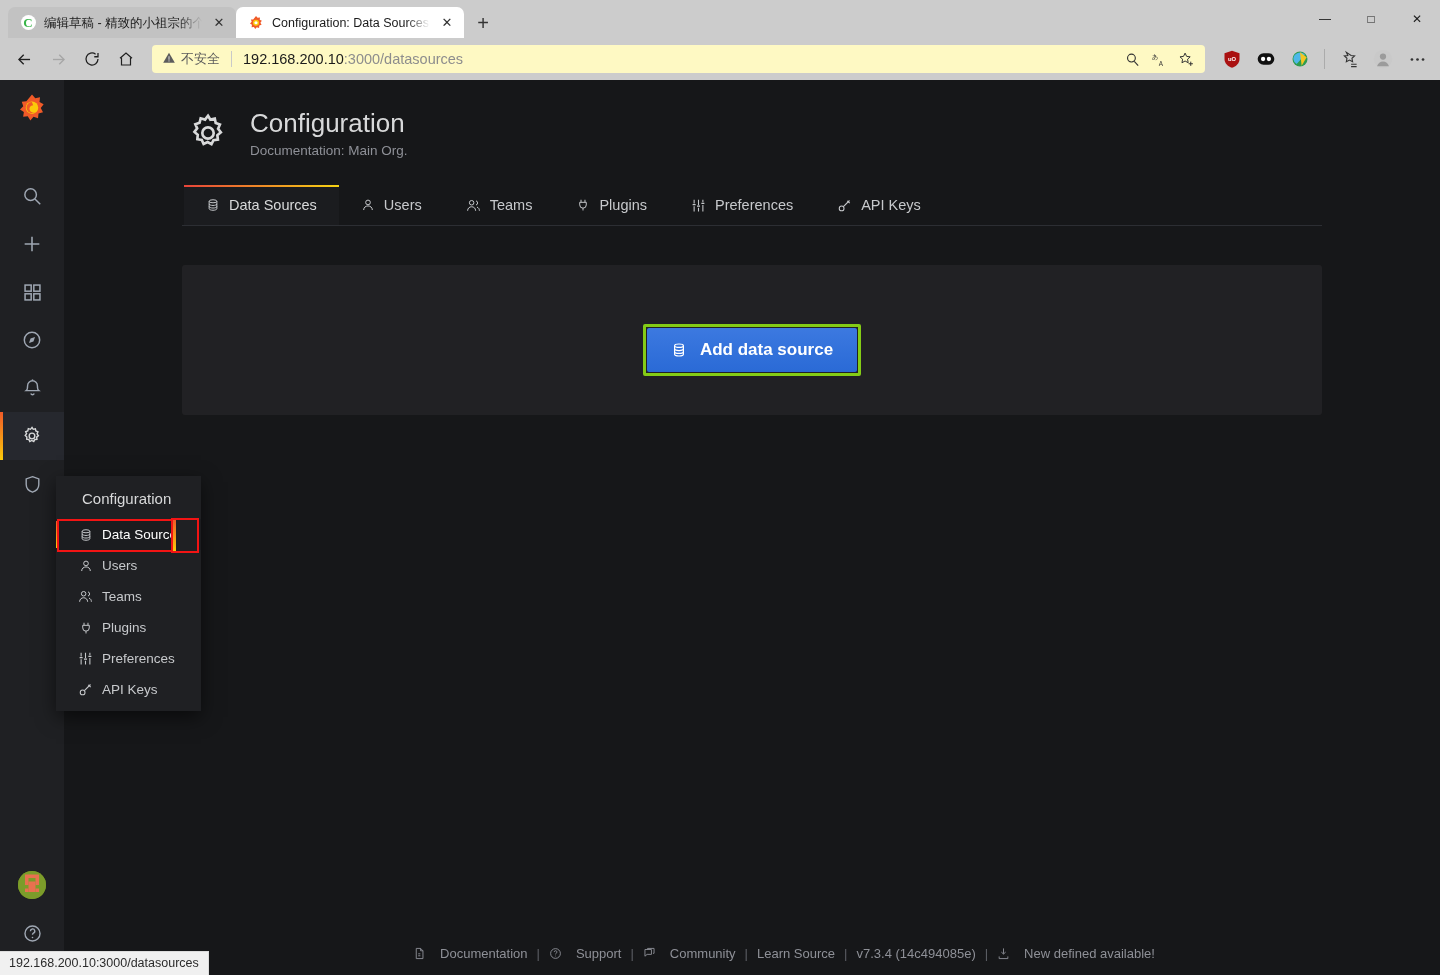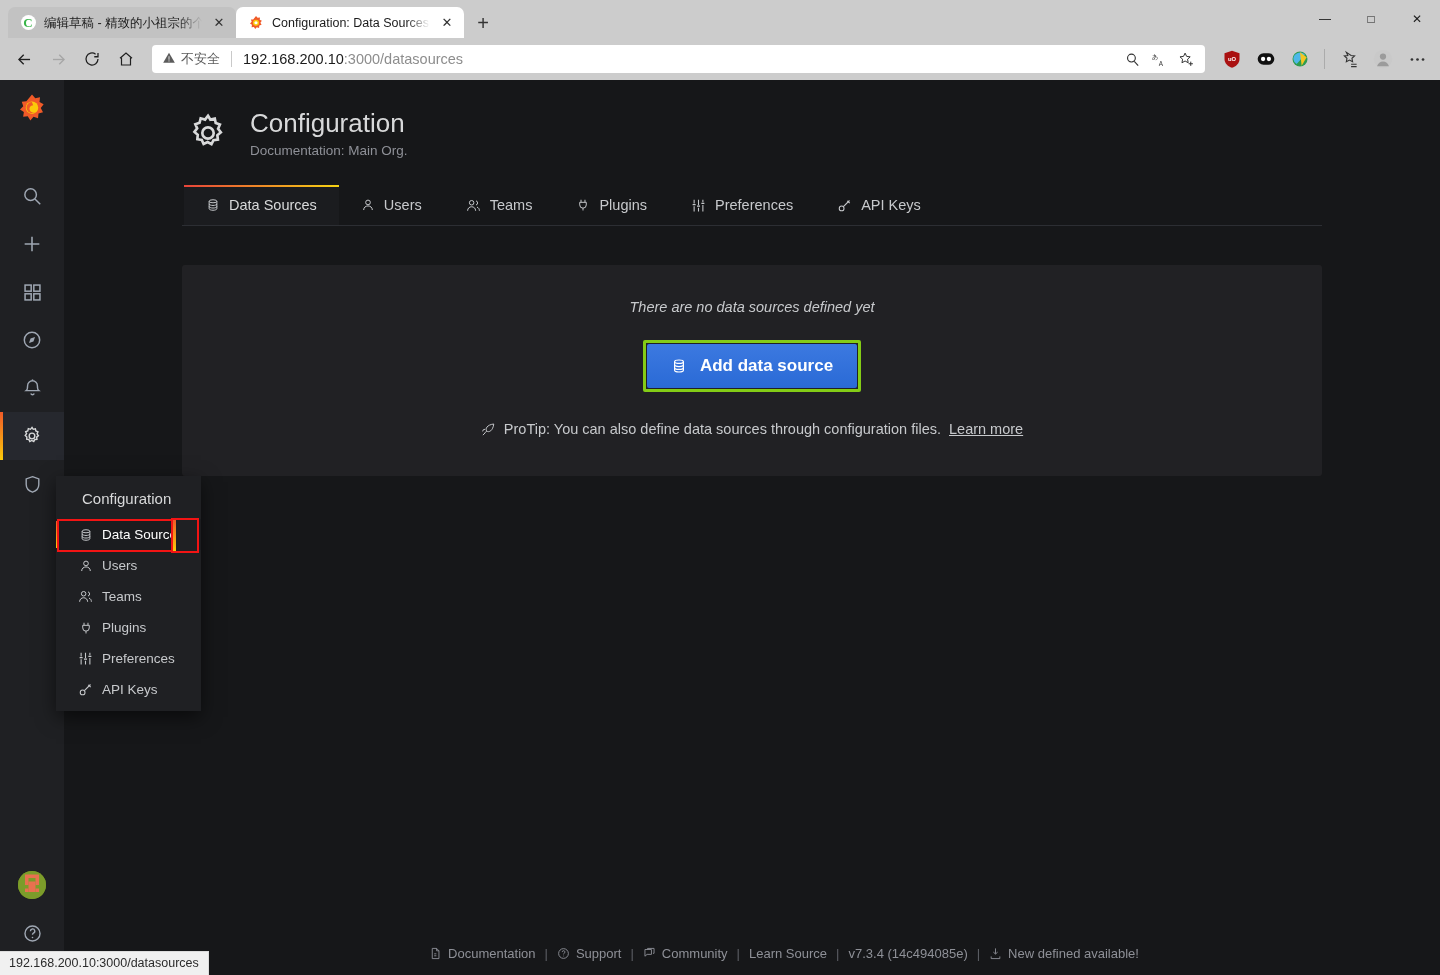--- a/index.html
+++ b/index.html
@@ -93,21 +93,21 @@
   .tb-btn {
     width: 32px; height: 32px;
     display: flex; align-items: center; justify-content: center;
     border-radius: 4px; color: #202020;
   }
   .tb-btn.disabled { color: #a6a6a6; }
 
   .omnibox {
     flex: 1 1 auto;
     height: 28px;
-    background: #ffffff;
+    background: #fef9c3;
     border-radius: 4px;
     margin: 0 6px 0 8px;
     display: flex;
     align-items: center;
     padding: 0 6px 0 10px;
     min-width: 0;
   }
   .sec-warn {
     display: flex; align-items: center; gap: 5px;
     font-size: 13px; color: #5c5c5c;
@@ -324,21 +324,21 @@
 
   
   .footer {
     position: absolute;
     left: 64px; right: 0; bottom: 14px;
     display: flex; align-items: center; justify-content: center;
     gap: 9px;
     font-size: 13px;
     color: #8e9097;
   }
-  .f-item { display: flex; align-items: center; gap: 6px; }
+  .f-item { display: flex; align-items: center; gap: 14px; }
   .f-item a { color: #8e9097; text-decoration: none; }
   .f-sep { color: #5c5f66; }
 
   
   .statusbar {
     position: absolute;
     left: 0; bottom: 0;
     background: #f0f0f0;
     color: #2b2b2b;
     font-size: 12.5px;
@@ -730,50 +730,37 @@
                 <circle cx="7.4" cy="16.6" r="3.8"></circle>
                 <path d="M10.2 13.8 L20 4"></path>
                 <path d="M16.4 4.6 L20.4 8.2"></path>
               </svg>
           </span>
           <span>API Keys</span>
         </div>
       </div>
 
       <div class="panel">
-        <div class="empty-msg">There are no data sources defined yet</div>
 
         <div class="btn-row">
           <div class="btn-hl">
             <button class="btn-primary">
               <span style="display:flex;">
                 <svg width="16" height="16" viewBox="0 0 24 24" fill="none" stroke="currentColor" stroke-width="1.8">
                     <ellipse cx="12" cy="5.6" rx="6.6" ry="2.6"></ellipse>
                     <path d="M5.4 5.6v12.8c0 1.4 3 2.6 6.6 2.6s6.6-1.2 6.6-2.6V5.6"></path>
                     <path d="M5.4 10.2c0 1.4 3 2.6 6.6 2.6s6.6-1.2 6.6-2.6"></path>
                     <path d="M5.4 14.6c0 1.4 3 2.6 6.6 2.6s6.6-1.2 6.6-2.6"></path>
                   </svg>
               </span>
               <span>Add data source</span>
             </button>
           </div>
         </div>
 
-        <div class="protip">
-          <span style="display:flex;">
-            <svg width="15" height="15" viewBox="0 0 24 24" fill="none" stroke="currentColor" stroke-width="1.55">
-                <path d="M9.4 14.6 C6 11.2 9.6 4.4 20.4 3.2 C19.2 14 12.4 17.6 9 14.2"></path>
-                <path d="M9.2 14.4 L6.2 17.4"></path>
-                <path d="M3 21 L6.6 17.4"></path>
-                <path d="M6.6 11.6 L3.6 12.4 L2.6 15"></path>
-              </svg>
-          </span>
-          <span>ProTip: You can also define data sources through configuration files.</span>
-          <a href="#">Learn more</a>
-        </div>
       </div>
     </div>
 
     <div class="footer">
       <span class="f-item">
         <span style="display:flex;">
           <svg width="13" height="13" viewBox="0 0 24 24" fill="none" stroke="currentColor" stroke-width="1.7">
               <path d="M6 2.6h8l4.4 4.4V21.4H6z"></path>
               <path d="M14 2.6V7h4.4"></path>
               <path d="M9.6 12.6h4M9.6 16.2h4"></path>

